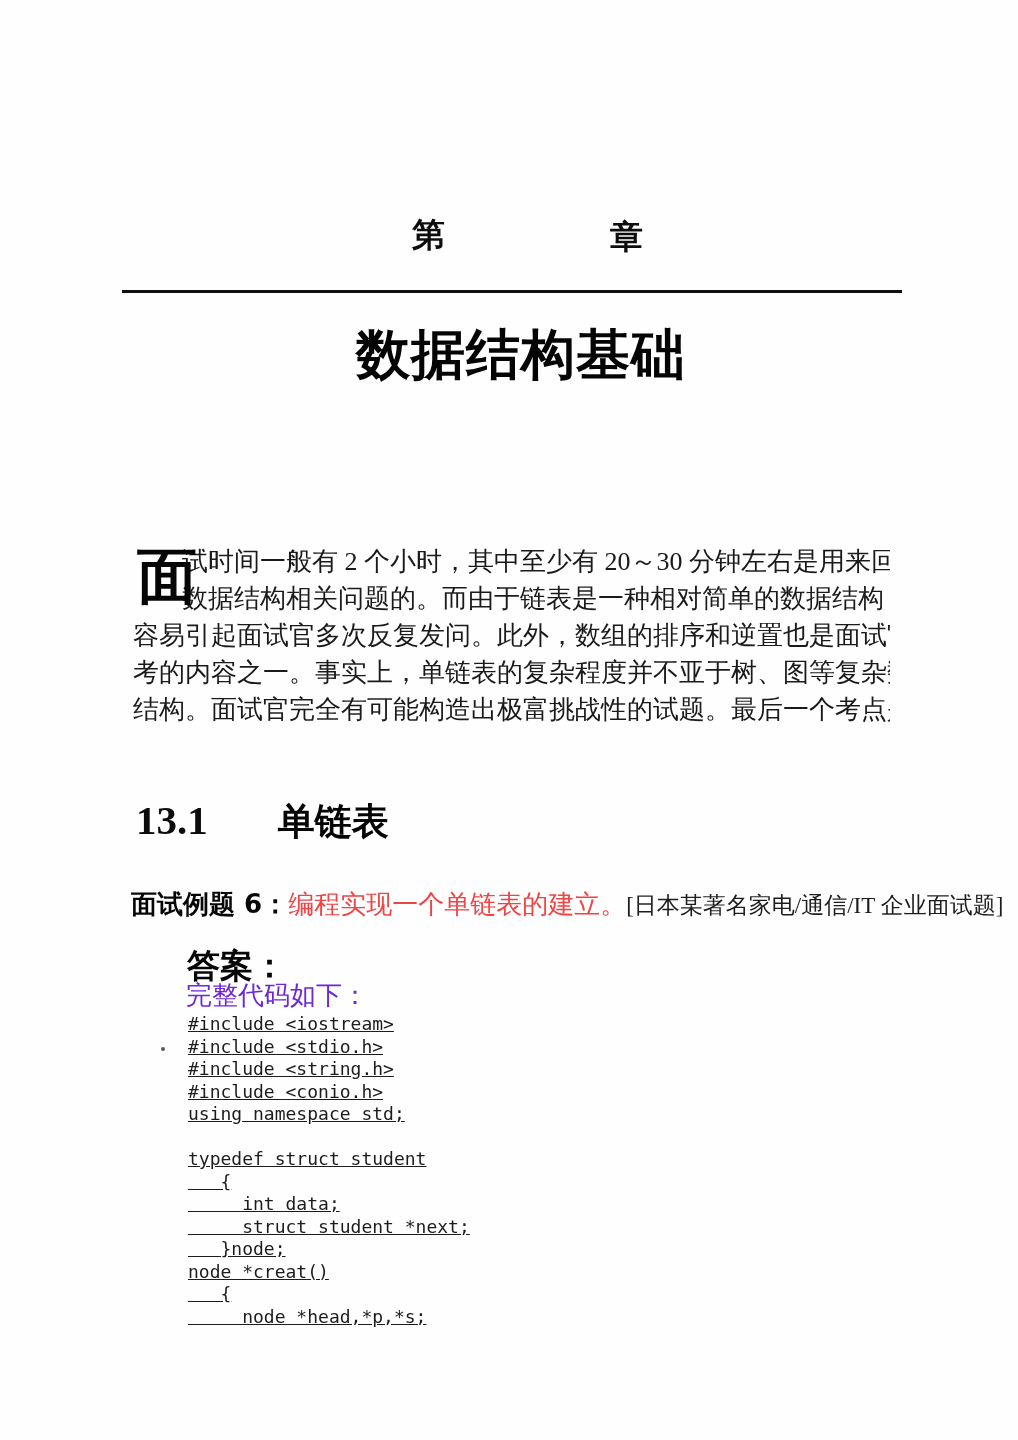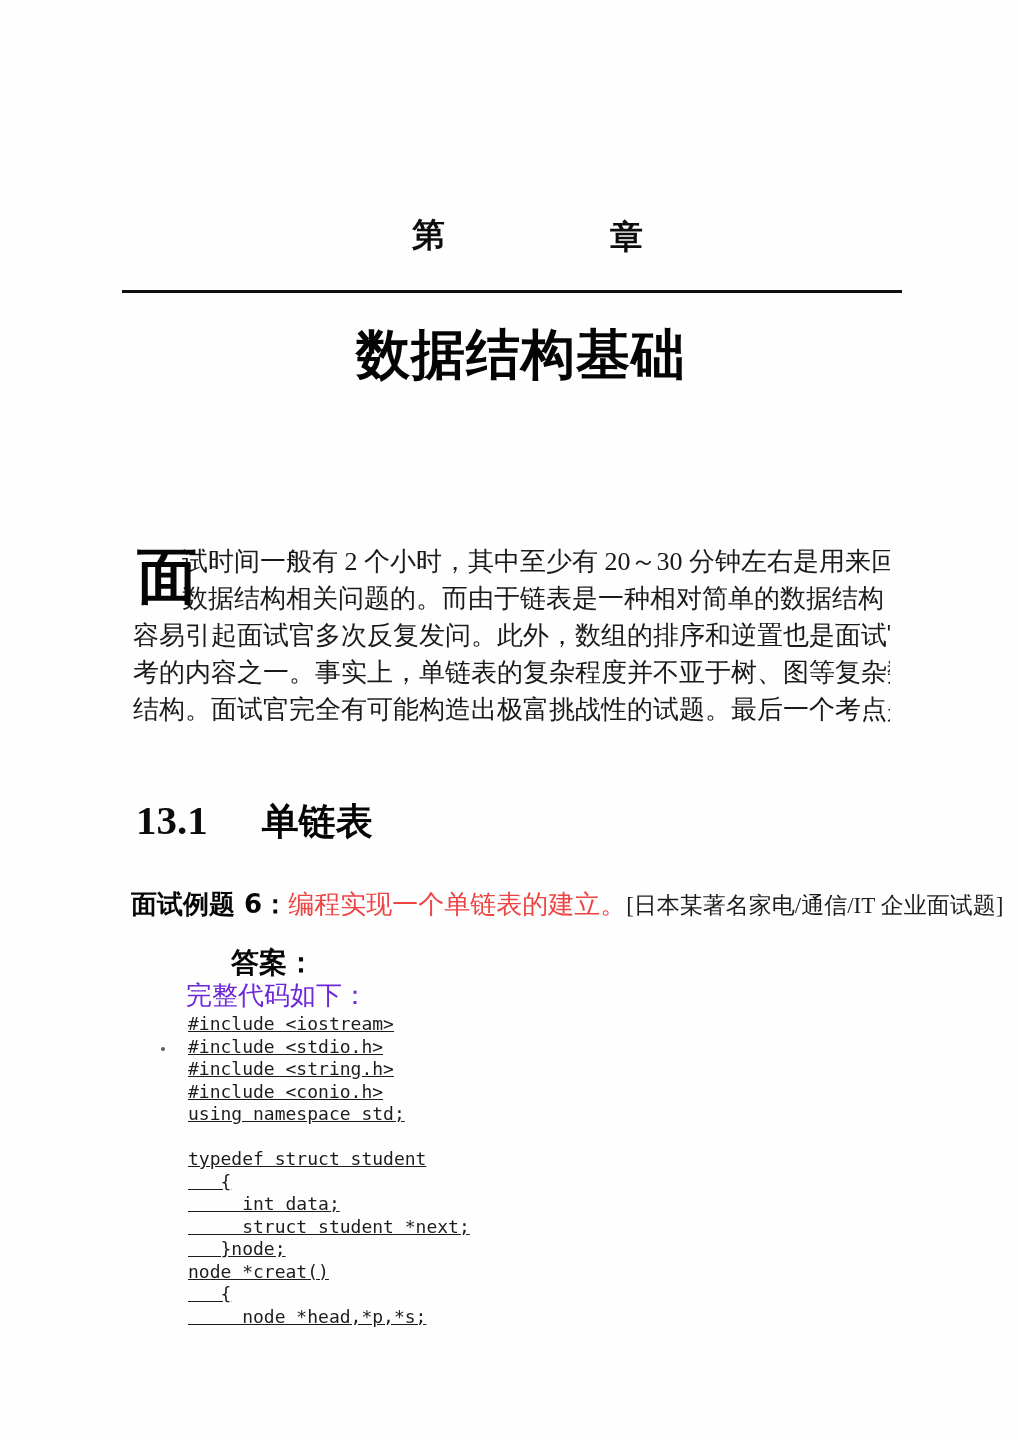--- a/index.html
+++ b/index.html
@@ -91,21 +91,21 @@
   .iline.indent { padding-left: 49px; }
   .iline.last { text-align-last: left; }
 
   
   .section {
     position: absolute;
     left: 136px;
     top: 796px;
     display: flex;
     align-items: baseline;
-    gap: 10px;
+    gap: 26px;
   }
   .sec-num {
     font-family: "Liberation Serif", serif;
     font-weight: bold;
     font-size: 41px;
     color: #0c0c0c;
   }
   .sec-title {
     font-family: "DejaVu Sans", sans-serif;
     font-weight: bold;
@@ -131,23 +131,22 @@
   }
   .ex-q { color: #ef4444; text-align: right; }
   .ex-src { font-size: 23px; color: #1c1c1c; }
 
   .answer {
     position: absolute;
     left: 187px;
     top: 944px;
     font-family: "DejaVu Sans", sans-serif;
     font-weight: bold;
-    font-size: 28px;
+    font-size: 33px;
     color: #060606;
-    margin-left: 44px;
   }
   .code-intro {
     position: absolute;
     left: 186px;
     top: 978px;
     font-size: 26px;
     color: #6d28d9;
   }
 
   .code {

